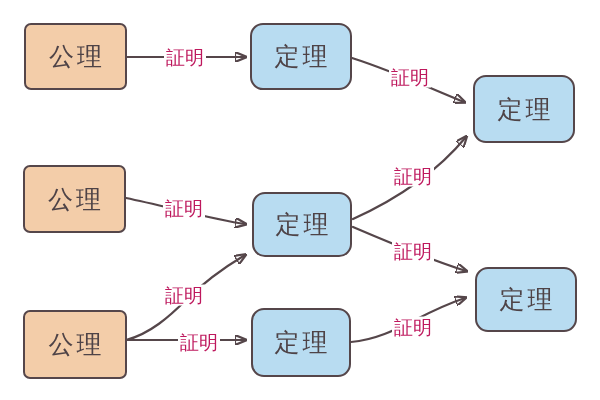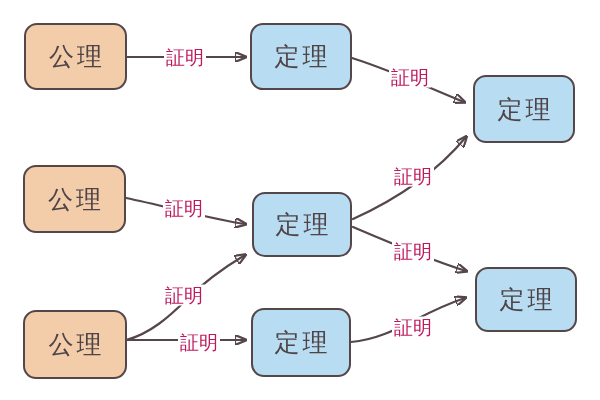--- a/index.html
+++ b/index.html
@@ -34,21 +34,21 @@
     display: flex;
     align-items: center;
     justify-content: center;
     border: 2.5px solid #55464a;
     border-radius: 13px;
     font-size: 25px;
     letter-spacing: 3px;
     color: #4e4347;
     text-indent: 3px;
   }
-  .node.axiom   { background: #f3cda9; }
+  .node.axiom   { background: #f3cda9; border-radius: 7px; }
   .node.theorem { background: #b8dcf1; }
 
   .edge-label {
     position: absolute;
     transform: translate(-50%, -50%);
     background: #ffffff;
     color: #be185d;
     font-size: 19px;
     line-height: 1.1;
     padding: 0 2px;

